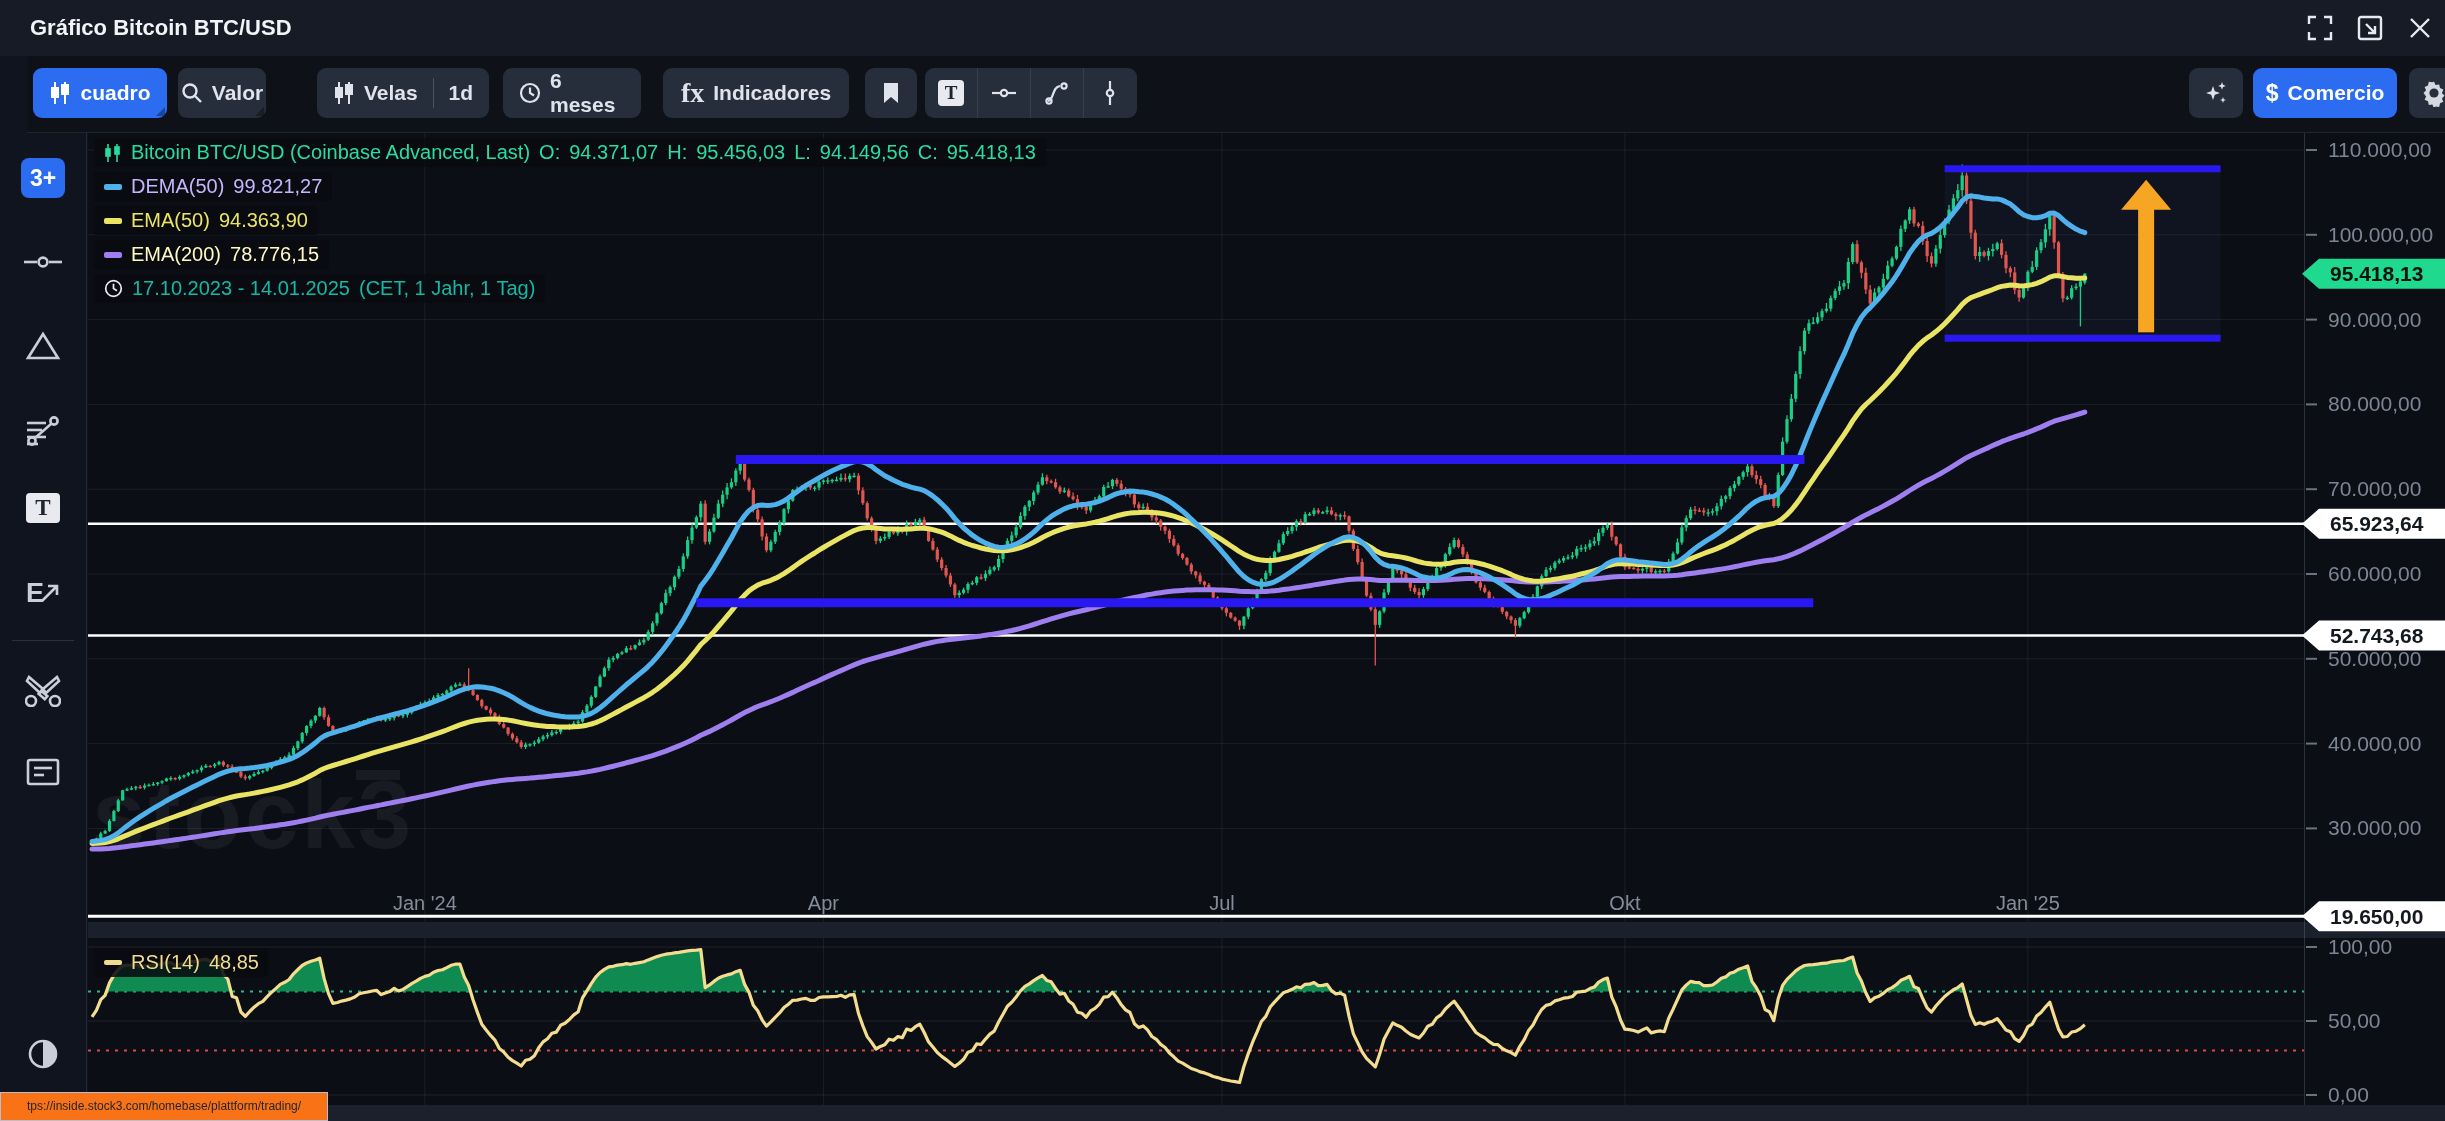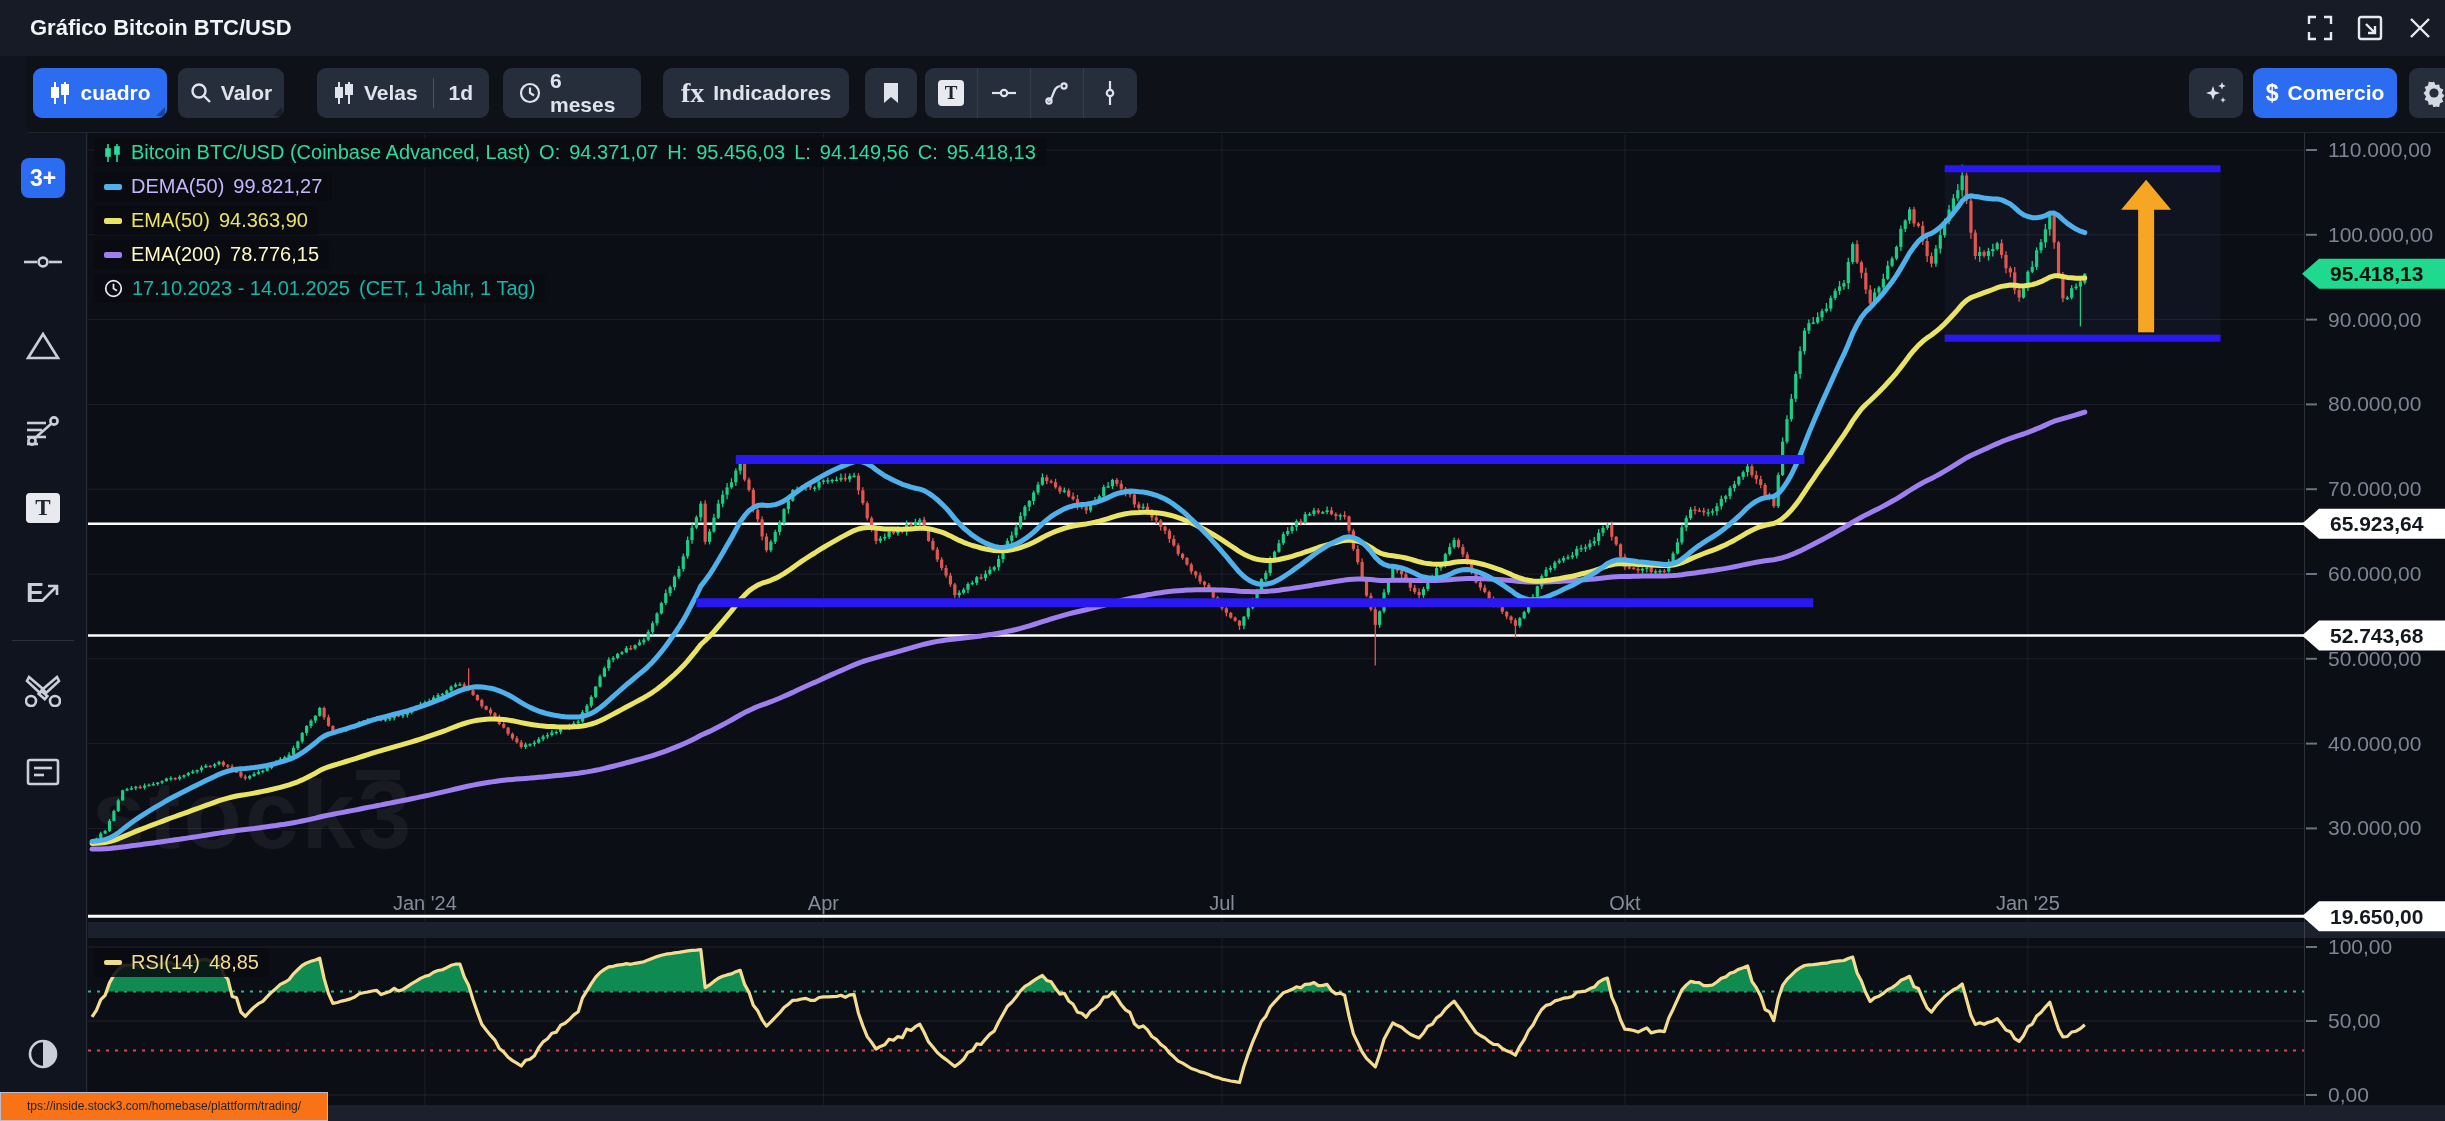--- a/index.html
+++ b/index.html
@@ -1084,21 +1084,21 @@
     <div class="btn blue" style="left:6px;width:134px">
       <svg width="22" height="24" viewBox="0 0 22 24" stroke="#fff" stroke-width="2" fill="#fff">
         <line x1="6" y1="1" x2="6" y2="23"></line>
           <rect x="3" y="7" width="6" height="9"></rect>
         <line x1="16" y1="1" x2="16" y2="23"></line>
           <rect x="13" y="4" width="6" height="9"></rect>
         </svg>
       <span>cuadro</span>
       <span class="fold"></span>
     </div>
-    <div class="btn" style="left:151px;width:106px">
+    <div class="btn" style="left:151px;width:88px">
       <svg width="22" height="22" viewBox="0 0 22 22" stroke="#dfe3ec" stroke-width="2.4" fill="none">
         <circle cx="9" cy="9" r="6.5"></circle>
           <line x1="14" y1="14" x2="20" y2="20"></line>
         </svg>
       <span>Valor</span>
       <span class="fold"></span>
     </div>
     <div class="btn" style="left:290px;width:172px">
       <svg width="22" height="24" viewBox="0 0 22 24" stroke="#dfe3ec" stroke-width="2" fill="#dfe3ec">
         <line x1="6" y1="1" x2="6" y2="23"></line>

